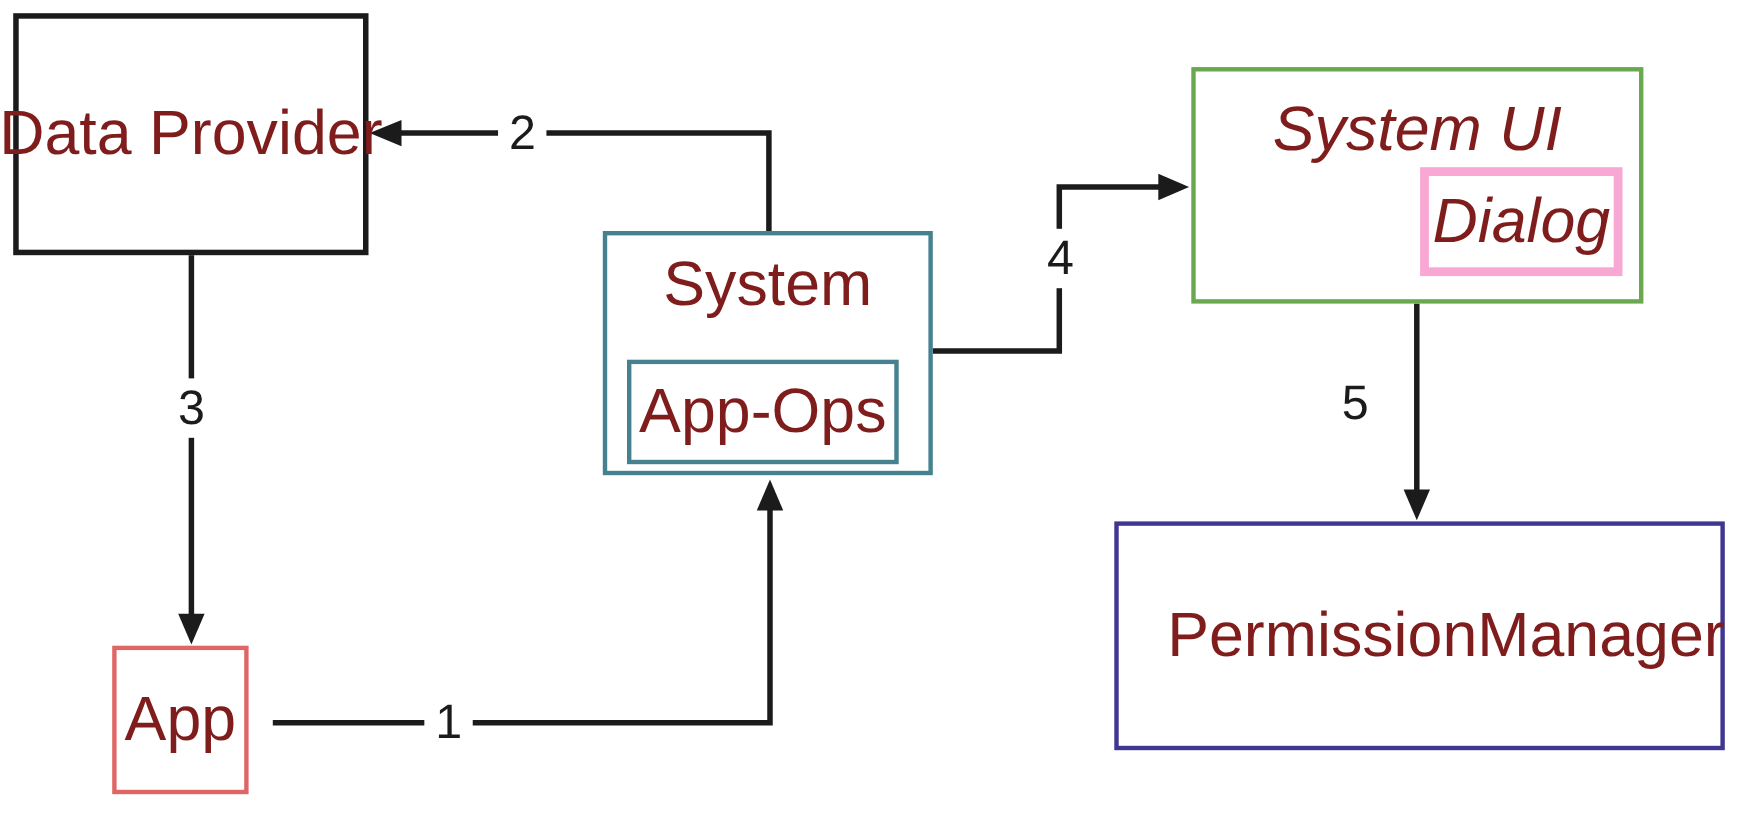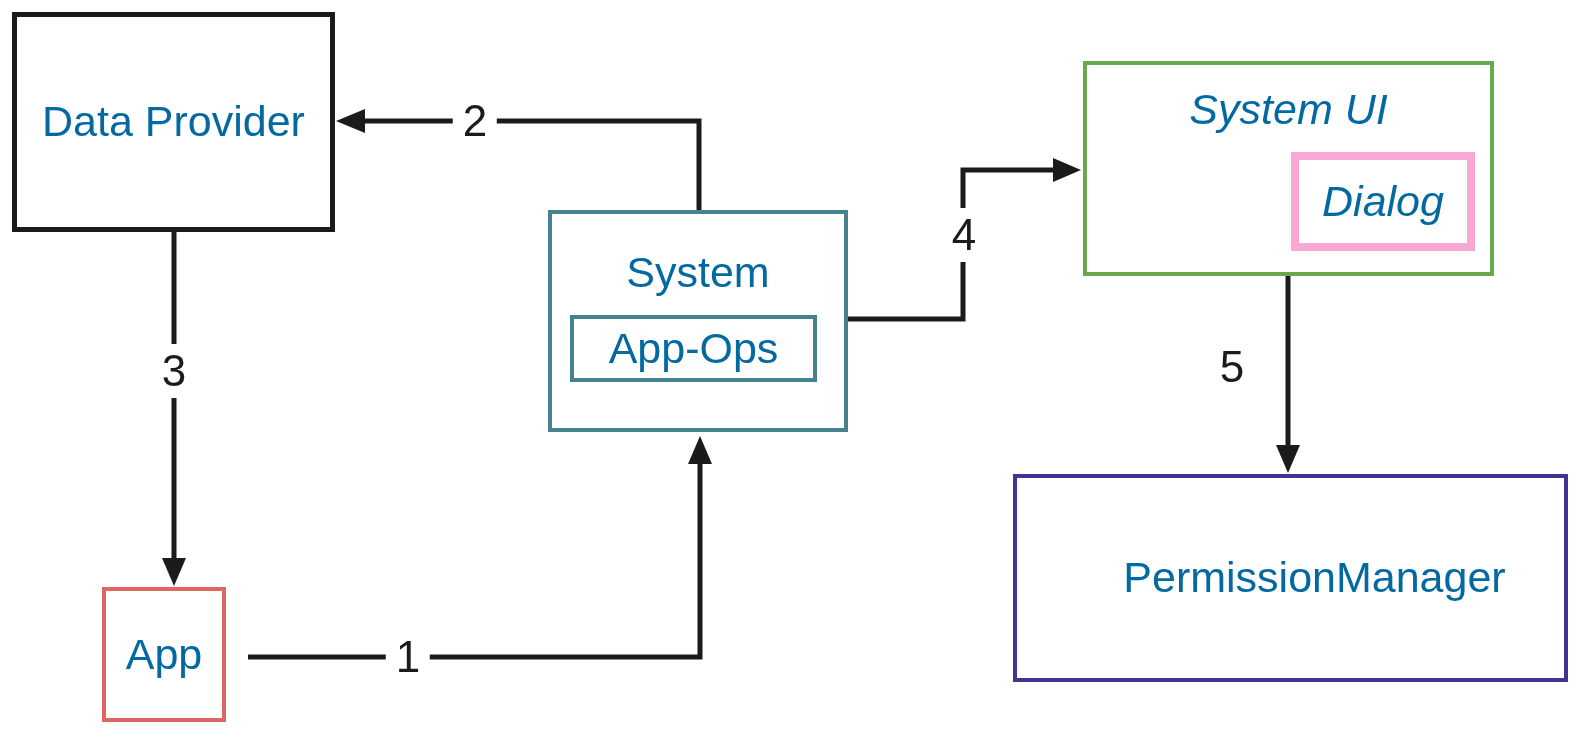--- a/index.html
+++ b/index.html
@@ -19,36 +19,36 @@
     pointer-events: none;
   }
   .arrows-layer path { fill: none; stroke: #1b1b1b; stroke-width: 5px; }
   .arrows-layer polygon { fill: #1b1b1b; stroke: none; }
   .box {
     position: absolute;
     box-sizing: border-box;
     background: #ffffff;
   }
   .box-label {
-    font-size: 43px;
+    font-size: 57px;
     line-height: 1.15;
     white-space: nowrap;
-    color: #0369a1;
+    color: #7f1d1d;
   }
   .center-label {
     display: flex;
     align-items: center;
     justify-content: center;
   }
   .header-label { text-align: center; }
 
   #data-provider { left: 12px;  top: 12px;  width: 323px; height: 220px; border: 5px solid #1b1b1b; }
   #app           { left: 102px; top: 587px; width: 124px; height: 135px; border: 4px solid #e06666; }
-  #system        { left: 548px; top: 210px; width: 300px; height: 222px; border: 4px solid #45818e; padding-top: 34px; }
-  #app-ops       { left: 18px;  top: 101px; width: 247px; height: 67px;  border: 4px solid #45818e; }
+  #system        { left: 548px; top: 210px; width: 300px; height: 222px; border: 4px solid #45818e; padding-top: 12px; }
+  #app-ops       { left: 18px;  top: 113px; width: 247px; height: 95px;  border: 4px solid #45818e; }
   #system-ui     { left: 1083px; top: 61px; width: 411px; height: 215px; border: 4px solid #6aa84f; padding-top: 20px; font-style: italic; }
   #dialog        { left: 204px; top: 87px;  width: 184px; height: 99px;  border: 8px solid #f9a8d4; }
   #permission-manager { left: 1013px; top: 474px; width: 555px; height: 208px; border: 4px solid #3e3691; padding-left: 48px; }
 
   .num-label {
     position: absolute;
     transform: translate(-50%, -50%);
     font-size: 44px;
     line-height: 1;
     background: #ffffff;

